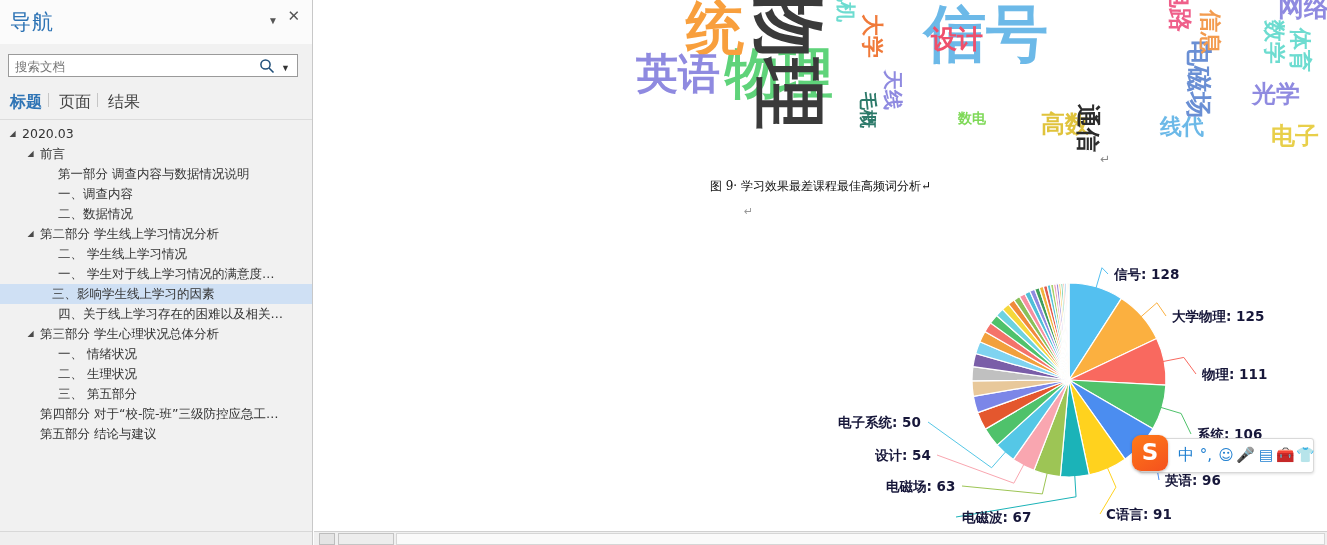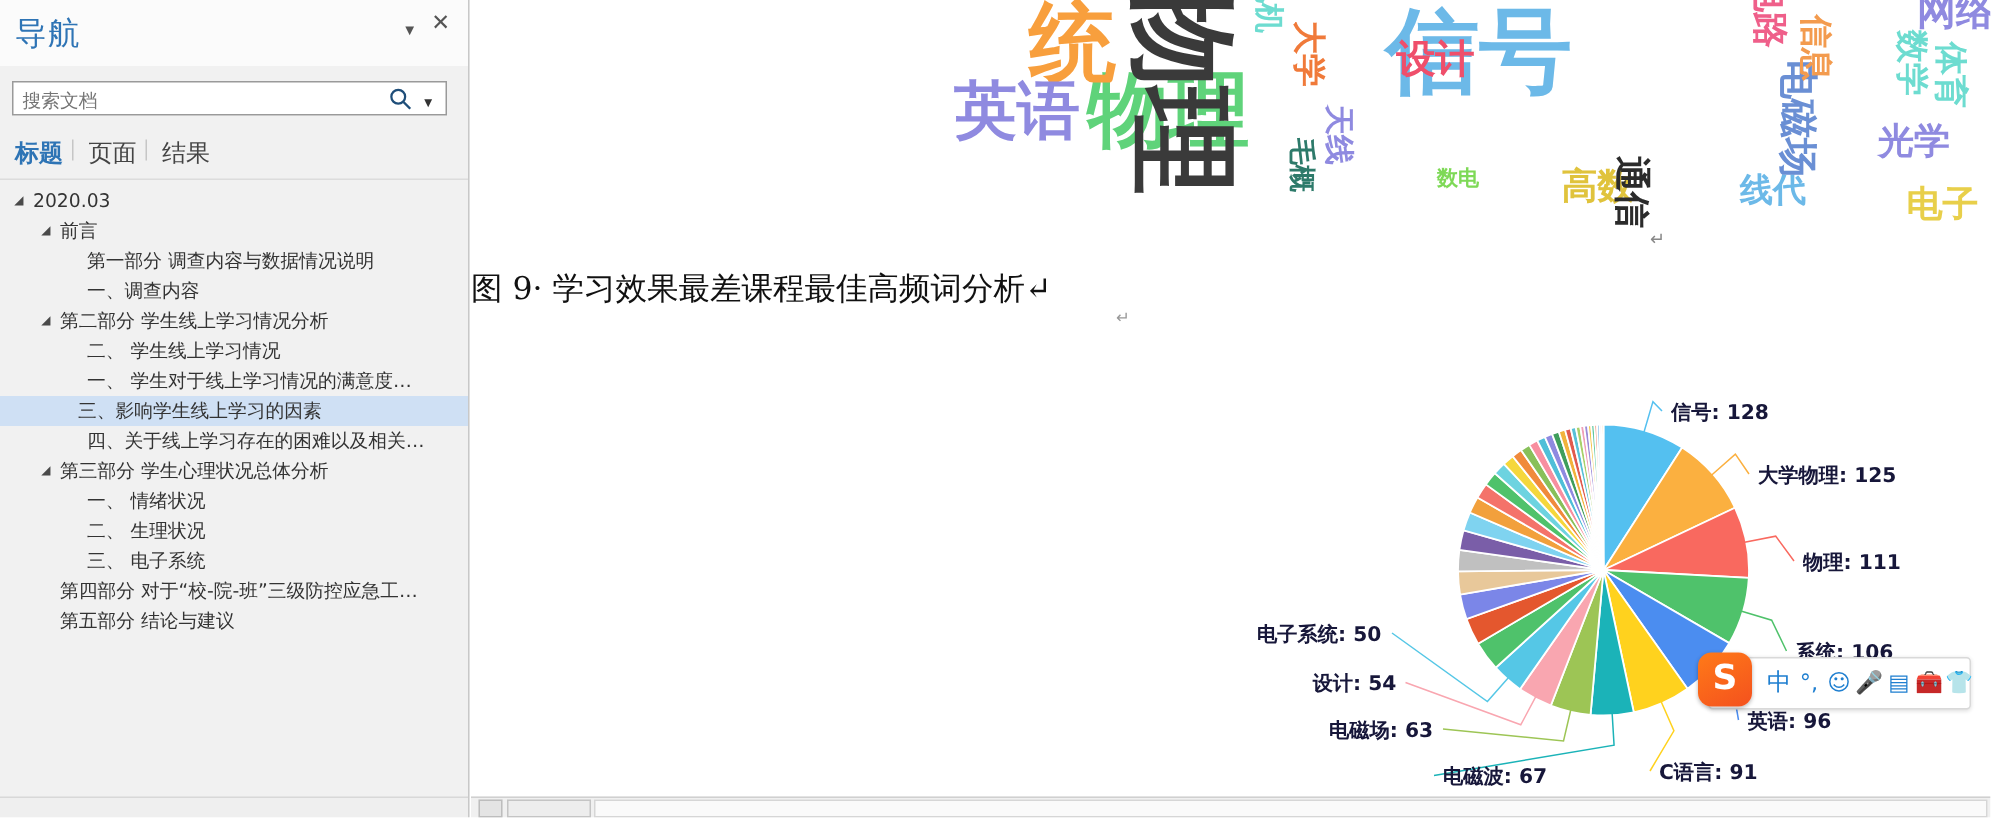--- a/index.html
+++ b/index.html
@@ -83,22 +83,22 @@
     background:#ffffff;overflow:hidden;
   }
 
   
   #cloud{position:absolute;left:0;top:0;width:1013px;height:155px;}
   .w{position:absolute;white-space:nowrap;
      font-family:"DejaVu Sans","Liberation Sans",sans-serif;font-weight:bold;}
   .vt{transform-origin:left top;}
 
   #caption{
-    position:absolute;left:0;top:178px;width:1013px;
-    font-size:21px;color:#111;
+    position:absolute;left:0;top:178px;width:1013px;text-align:center;
+    font-size:12px;color:#111;
     font-family:"DejaVu Serif","Liberation Serif",serif;
   }
   #pilcrow-top{
     position:absolute;left:786px;top:152px;font-size:12px;color:#888;
   }
   #pilcrow-mid{
     position:absolute;left:430px;top:205px;font-size:11px;color:#999;
   }
 
   #pie-area{position:absolute;left:0;top:228px;width:998px;height:302px;}
@@ -187,20 +187,23 @@
         <span class="tw" style="left: 26px;">◢</span>
         <span class="tl" style="left: 40px;">前言</span>
       </div>
       <div class="tr">
         <span class="tl" style="left: 58px;">第一部分 调查内容与数据情况说明</span>
       </div>
       <div class="tr">
         <span class="tl" style="left: 58px;">一、调查内容</span>
       </div>
       <div class="tr">
+        <span class="tl" style="left: 58px;">二、数据情况</span>
+      </div>
+      <div class="tr">
         <span class="tw" style="left: 26px;">◢</span>
         <span class="tl" style="left: 40px;">第二部分 学生线上学习情况分析</span>
       </div>
       <div class="tr">
         <span class="tl" style="left: 58px;">二、 学生线上学习情况</span>
       </div>
       <div class="tr">
         <span class="tl" style="left: 58px;">一、 学生对于线上学习情况的满意度…</span>
       </div>
       <div class="tr sel">
@@ -213,21 +216,21 @@
         <span class="tw" style="left: 26px;">◢</span>
         <span class="tl" style="left: 40px;">第三部分 学生心理状况总体分析</span>
       </div>
       <div class="tr">
         <span class="tl" style="left: 58px;">一、 情绪状况</span>
       </div>
       <div class="tr">
         <span class="tl" style="left: 58px;">二、 生理状况</span>
       </div>
       <div class="tr">
-        <span class="tl" style="left: 58px;">三、 电子系统</span>
+        <span class="tl" style="left: 58px;">三、 第五部分</span>
       </div>
       <div class="tr">
         <span class="tl" style="left: 40px;">第四部分 对于“校-院-班”三级防控应急工…</span>
       </div>
       <div class="tr">
         <span class="tl" style="left: 40px;">第五部分 结论与建议</span>
       </div>
     </div>
   <div id="nav-bottom-edge"></div>
 </div>

